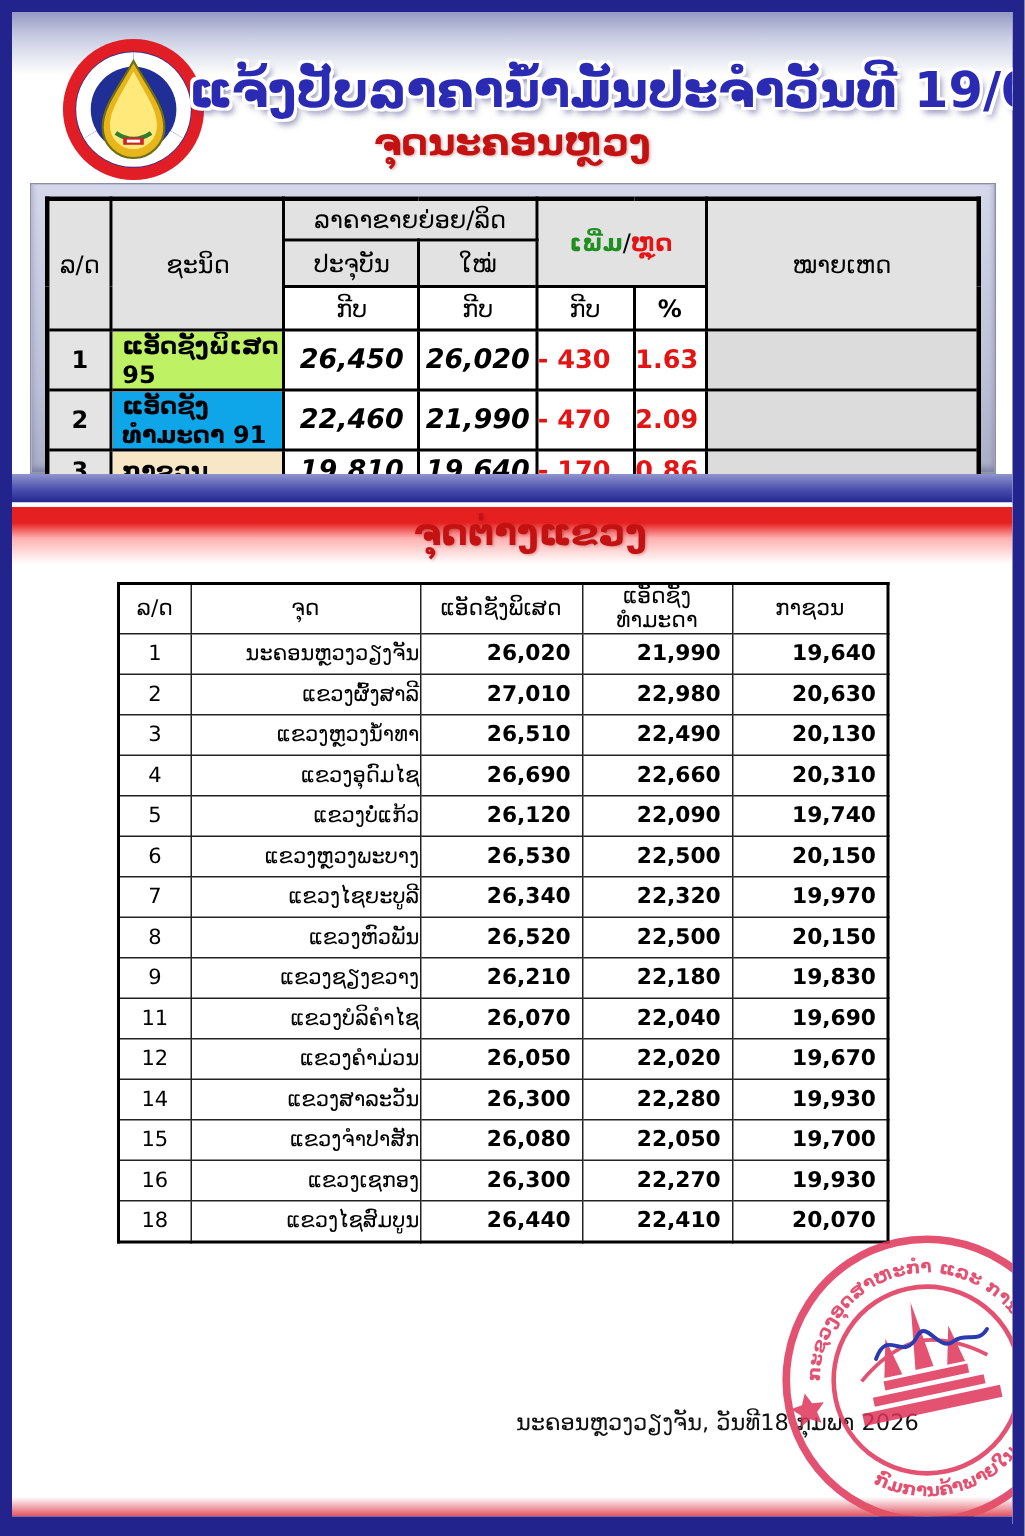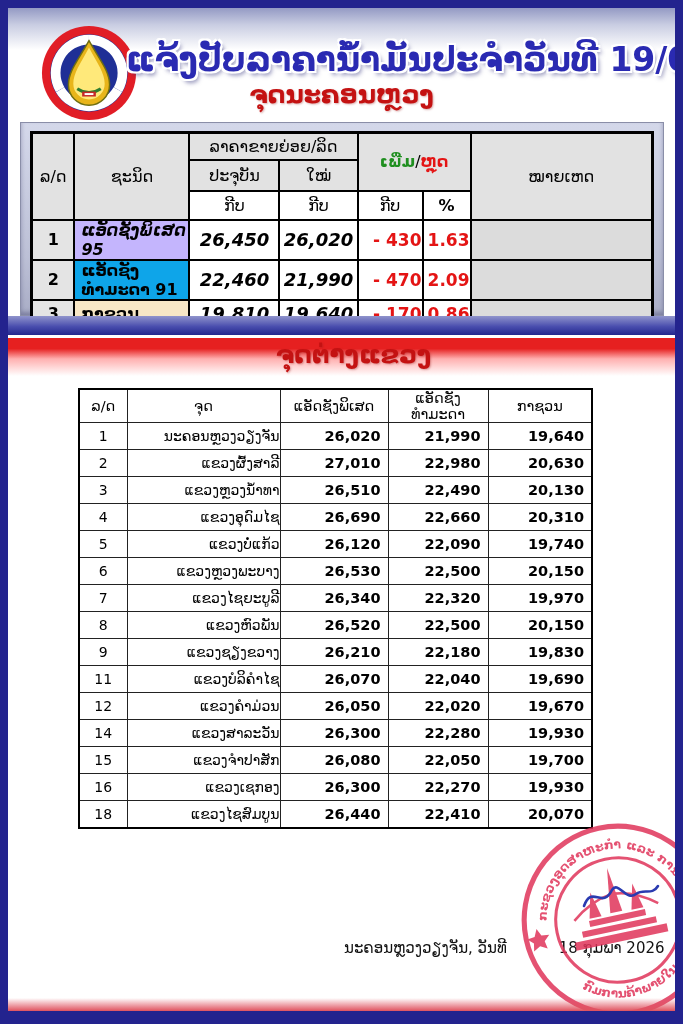--- a/index.html
+++ b/index.html
@@ -42,40 +42,40 @@
   .t1 th { font-weight:normal; font-size:16px; }
   .th-gray { background:#e2e2e2; }
   .th-white { background:#ffffff; }
   .t1 .hr1 { height:27px; } .t1 .hr2 { height:31px; } .t1 .hr3 { height:29px; }
   .t1 tbody tr { height:29px; }
   .grn { color:#1f8f1f; font-weight:bold; }
   .red { color:#e41414; font-weight:bold; }
   .c-no { background:#e4e4e4; text-align:center; font-size:16px; font-weight:bold; }
   .c-type { text-align:left; padding-left:6px; font-size:16px; font-weight:bold; }
   .c-num { text-align:center; font-weight:bold; font-size:18px;font-style:italic; }
-  .c-red { text-align:right; font-weight:bold; font-size:17px; color:#e41414; }
+  .c-red { text-align:left; font-weight:bold; font-size:17px; color:#e41414; }
   .c-remark { background:#dcdcdc; }
 
   
   .div-blue { position:absolute; top:308px; left:0; right:0; height:19px;
     background:linear-gradient(#9094cc 0%, #4a4eae 55%, #23278e 100%); }
   .div-white { position:absolute; top:327px; left:0; right:0; height:3px; background:#ffffff; }
   .div-red { position:absolute; top:330px; left:0; right:0; height:38px;
     background:linear-gradient(#e62020 0%, #e62020 28%, rgba(255,80,80,.45) 55%, rgba(255,255,255,0) 100%); }
 
   
   .t2 { position:absolute; top:380px; left:70px; width:513px; border:2px solid #000; background:#fff; }
   .t2 th, .t2 td { border:1px solid #222; overflow:hidden; }
   .t2 th { font-weight:normal; font-size:14.5px; height:30px; }
   .t2 tbody tr { height:27px; }
   .p-no { text-align:center; font-size:14px; }
   .p-name { text-align:right; padding-left:6px; font-size:14px; }
   .p-val { text-align:right; padding-right:7px; font-size:14.5px; font-weight:bold; }
 
-  .footer { position:absolute; top:931px; left:336px; display:flex; gap:52px;
+  .footer { position:absolute; top:931px; left:336px; display:flex; 
     font-size:15px; color:#111; }
 
   .stamp { position:absolute; top:810px; left:508px; width:204px; height:204px; }
   .signature { position:absolute; top:868px; left:570px; width:86px; height:40px; }
 
   .bottom-red { position:absolute; bottom:5px; left:0; right:0; height:13px;
     background:linear-gradient(rgba(255,255,255,0), #e0525f); }
   .bottom-navy { position:absolute; bottom:0; left:0; right:0; height:5px; background:#23238e; }
 </style>
 </head>
@@ -129,21 +129,21 @@
         <tr class="hr3">
           <th class="th-white">ກີບ</th>
           <th class="th-white">ກີບ</th>
           <th class="th-white">ກີບ</th>
           <th class="th-white" style="font-weight:bold">%</th>
         </tr>
       </thead>
       <tbody>
           <tr>
             <td class="c-no">1</td>
-            <td class="c-type" style="background: #c4b5fd; font-style: italic;">ແອັດຊັງພິເສດ  95</td>
+            <td class="c-type" style="background: #bef264;">ແອັດຊັງພິເສດ  95</td>
             <td class="c-num">26,450</td>
             <td class="c-num">26,020</td>
             <td class="c-red">- 430</td>
             <td class="c-red">1.63</td>
             <td class="c-remark"></td>
           </tr>
           <tr>
             <td class="c-no">2</td>
             <td class="c-type" style="background: #0ea5e9;">ແອັດຊັງທຳມະດາ 91</td>
             <td class="c-num">22,460</td>

